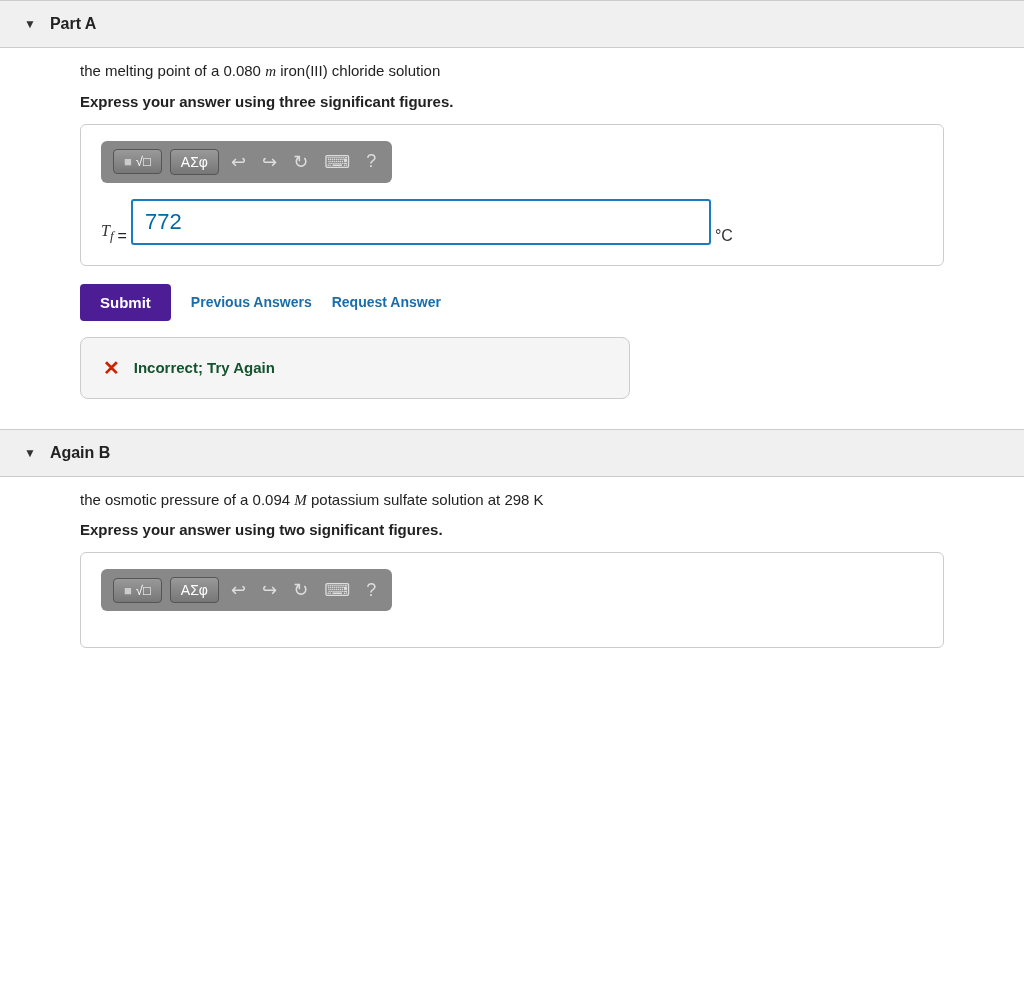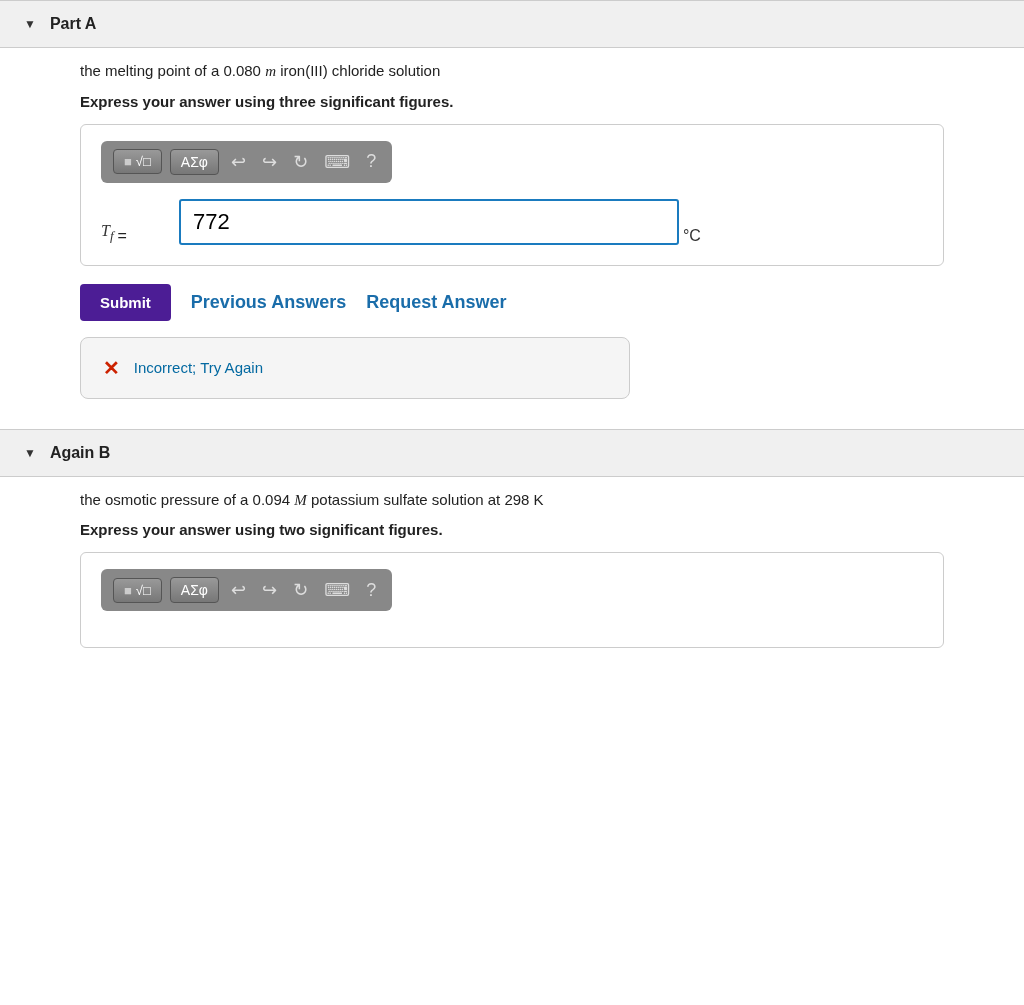--- a/index.html
+++ b/index.html
@@ -107,24 +107,23 @@
       font-family: Georgia, serif;
       font-size: 16px;
       white-space: nowrap;
       color: #333;
     }
     .answer-input {
       border: 2px solid #1a7bbf;
       border-radius: 3px;
       padding: 8px 12px;
       font-size: 22px;
-      width: 500px;
+      width: 580px;
       outline: none;
-      color: #000000;
-      margin-left: 48px;
+      color: #0369a1;
     }
     .unit-label {
       font-size: 16px;
       color: #333;
       white-space: nowrap;
     }
 
     .action-row {
       display: flex;
       align-items: center;
@@ -137,21 +136,21 @@
       border: none;
       border-radius: 4px;
       padding: 10px 20px;
       font-size: 15px;
       font-weight: bold;
       cursor: pointer;
     }
 
     .link-btn {
       color: #1a6daa;
-      font-size: 18px;
+      font-size: 14px;
       font-weight: bold;
       text-decoration: none;
       cursor: pointer;
       background: none;
       border: none;
     }
 
     .feedback-box {
       border: 1px solid #ccc;
       border-radius: 8px;
@@ -162,22 +161,22 @@
       gap: 14px;
       width: 550px;
     }
     .feedback-x {
       color: #cc2200;
       font-size: 20px;
       font-weight: bold;
     }
     .feedback-text {
       font-size: 15px;
-      font-weight: normal;
-      color: #0369a1;
+      font-weight: bold;
+      color: #14532d;
     }
   </style>
 </head>
 <body>
 
 <div class="part-header">
   <span class="chevron">▼</span>
   <span class="part-title">Part A</span>
 </div>
 

